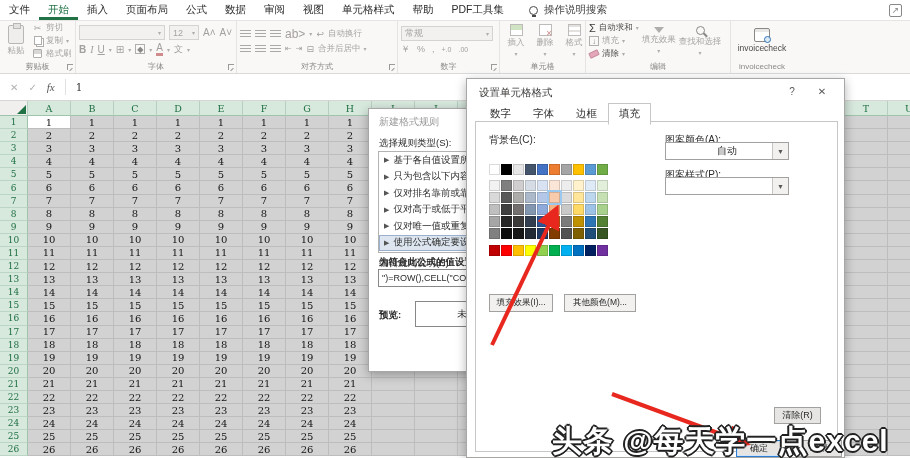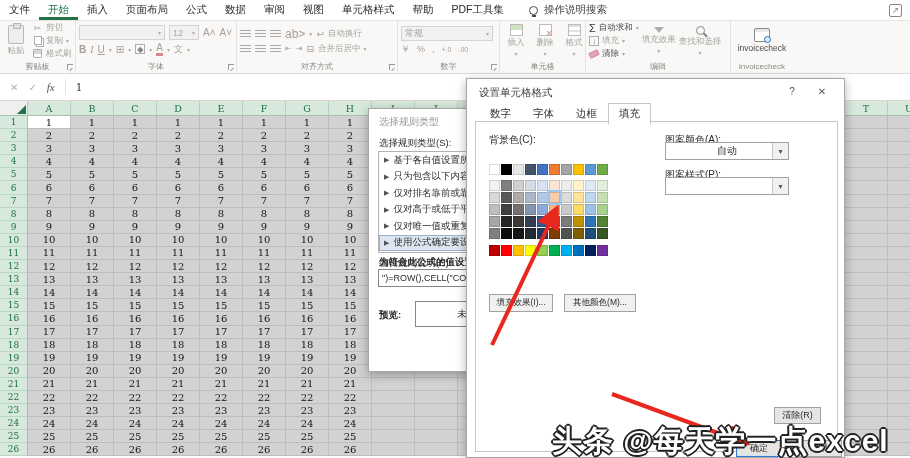--- a/index.html
+++ b/index.html
@@ -1025,21 +1025,21 @@
         <div class="cell"></div>
         <div class="cell"></div>
         <div class="cell"></div>
         <div class="cell"></div>
         <div class="cell"></div>
         <div class="cell"></div>
       </div>
     </div>
 
   <div class="dlg" id="newrule">
-    <div class="dtitle">选择规则类型</div>
+    <div class="dtitle">新建格式规则</div>
     <div class="lbl" style="top:28px">选择规则类型(S):</div>
     <div class="rulelist">
         <div class="ruleitem">
           <span class="arr">▶</span>
           <span>基于各自值设置所有单元格</span>
         </div>
         <div class="ruleitem">
           <span class="arr">▶</span>
           <span>只为包含以下内容的单元格</span>
         </div>

